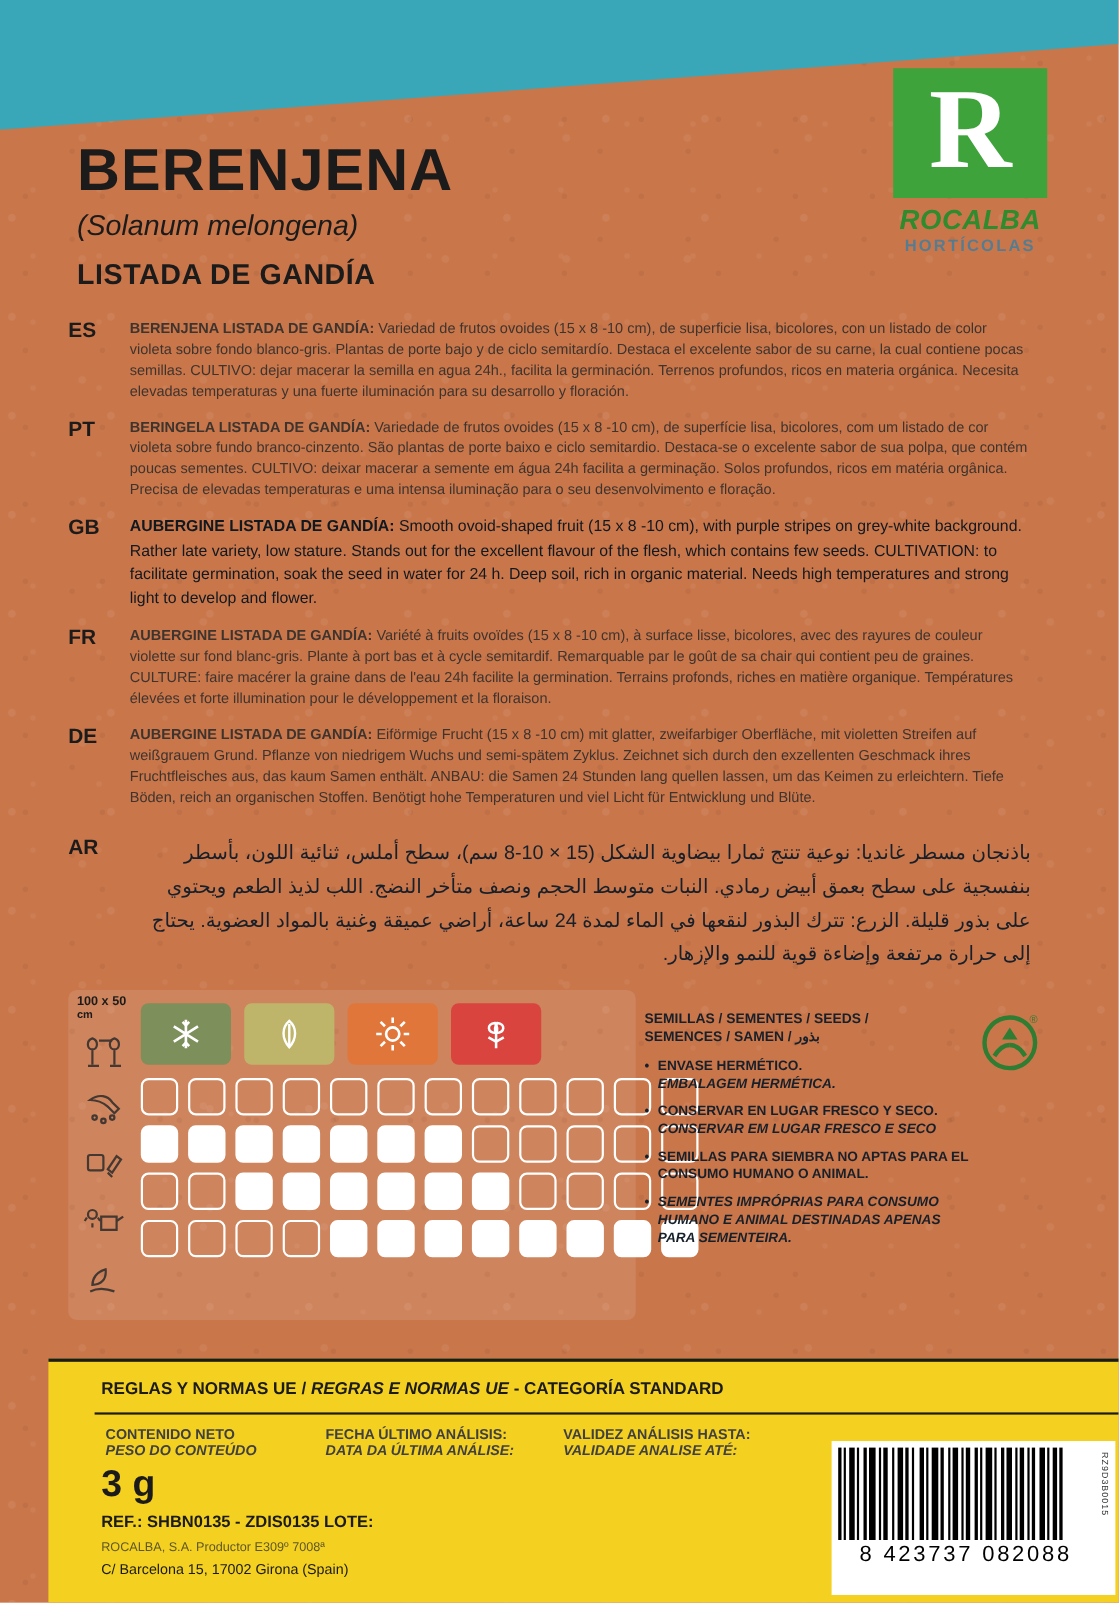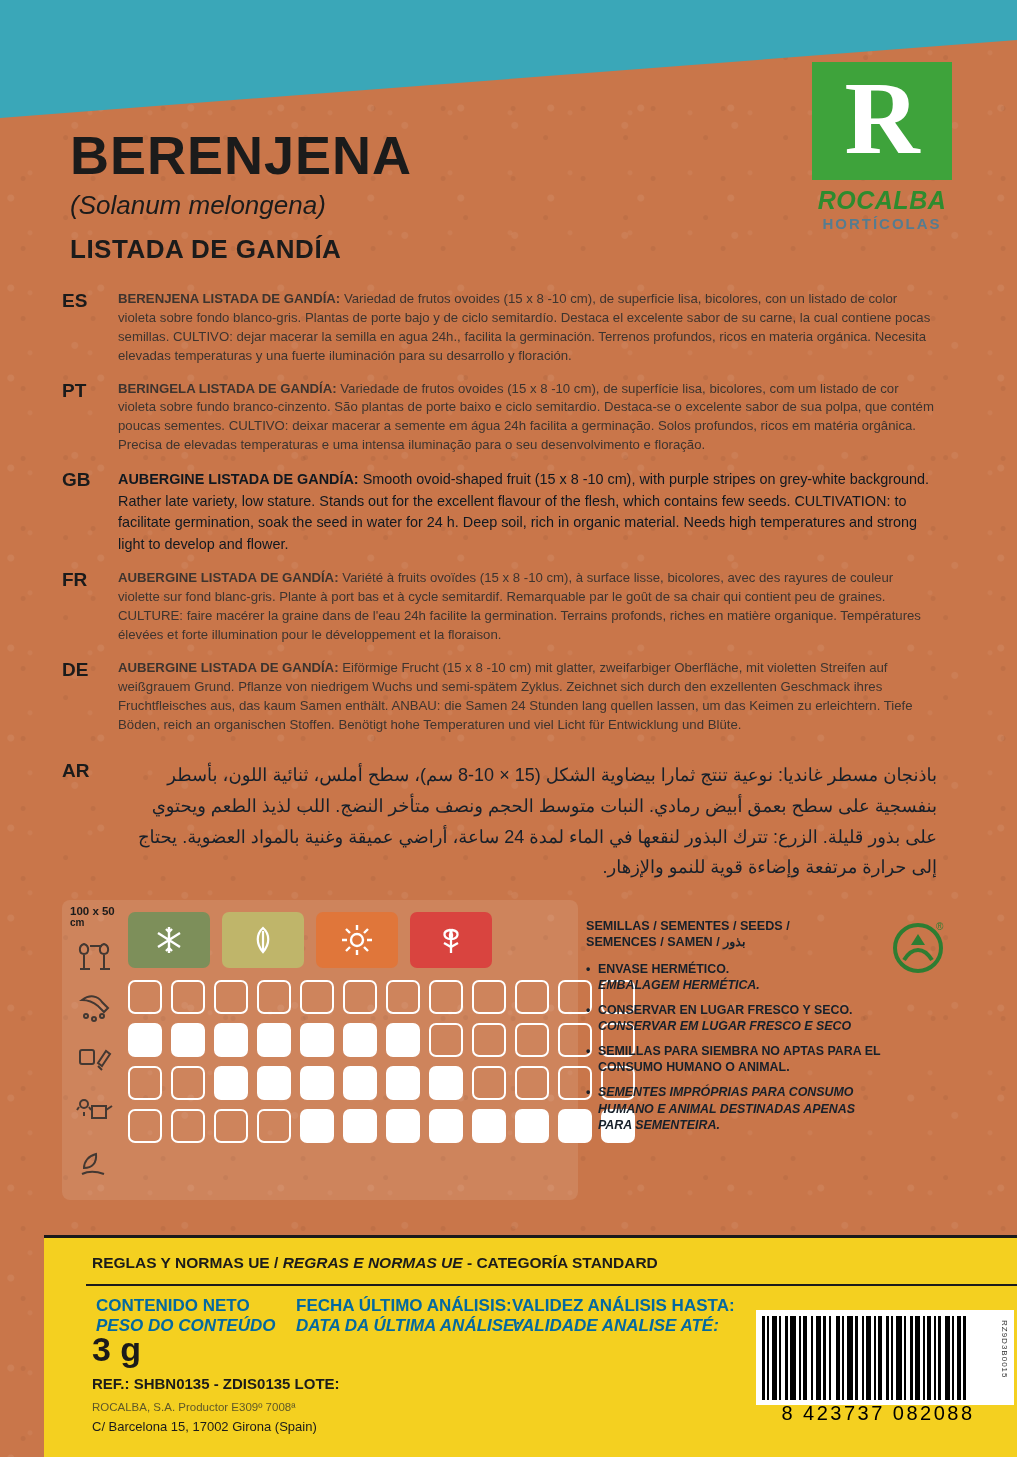--- a/index.html
+++ b/index.html
@@ -144,32 +144,32 @@
     margin-left:44px;
   }
   .footer-rules {
     position:absolute; left:48px; top:16px;
     font-size:15.5px; font-weight:bold; color:#1b1b1b;
   }
   .footer-rules i { font-style:italic; }
   .footer-line {
     position:absolute; left:42px; top:46px; width:935px; height:2px; background:#1b1b1b;
   }
-  .fcol { position:absolute; font-size:17px; font-weight:bold; color:#0369a1; }
+  .fcol { position:absolute; font-size:13px; font-weight:bold; color:#404040; }
   .fcol i { display:block; font-style:italic; font-weight:bold; }
   .c1 { left:52px; top:58px; }
   .c2 { left:252px; top:58px; }
   .c3 { left:468px; top:58px; }
   .netweight { position:absolute; left:48px; top:92px; font-size:34px; font-weight:bold; color:#1b1b1b; }
   .ref { position:absolute; left:48px; top:137px; font-size:15px; font-weight:bold; color:#1b1b1b; }
   .addr1 { position:absolute; left:48px; top:163px; font-size:11.5px; color:#3a3a2a; opacity:.8; }
   .addr2 { position:absolute; left:48px; top:181px; font-size:13px; color:#1b1b1b; }
 
   .barcode-box {
-    position:absolute; left:712px; top:72px; width:258px; height:95px;
+    position:absolute; left:712px; top:72px; width:258px; height:140px;
     background:#ffffff;
   }
   .bars { position:absolute; left:6px; top:6px; width:228px; height:84px; display:flex; align-items:flex-end; }
   .bars span { display:block; background:#000; height:84px; }
   .barnum {
     position:absolute; left:6px; top:92px; width:232px; text-align:center;
     font-family:"Liberation Sans", sans-serif; font-size:20px; letter-spacing:2.5px; color:#000;
   }
   .barside {
     position:absolute; right:5px; top:10px; font-size:8px; color:#333;

